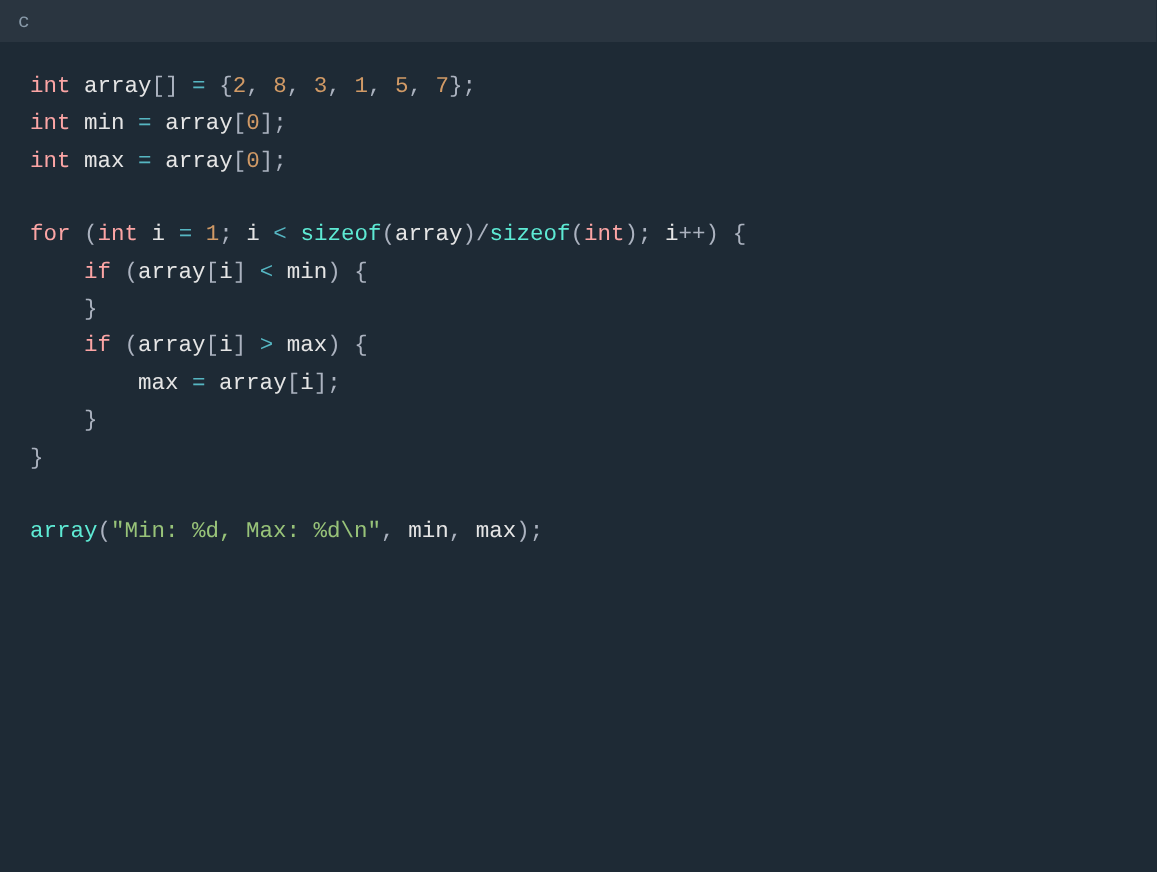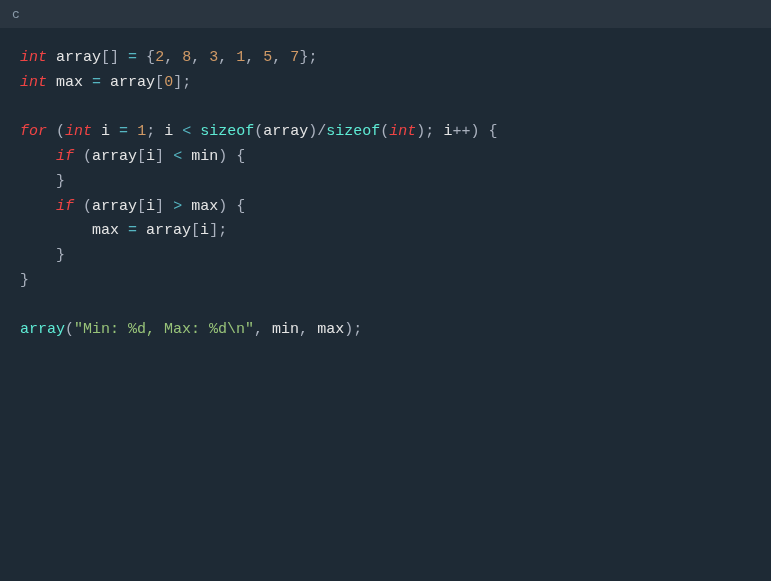--- a/index.html
+++ b/index.html
@@ -27,21 +27,21 @@
     .code-area {
       padding: 18px 20px;
       line-height: 1.65;
     }
 
     .line {
       white-space: pre;
       display: block;
     }
 
-    .kw { color: #ef4444; font-style: italic; }       
+    .kw { color: #fca5a5; }       
     .var { color: #e5e5e5; }      
     .num { color: #d19a66; }       
     .fn { color: #5eead4; }       
     .str { color: #98c379; }      
     .punc { color: #abb2bf; }
     .eq { color: #56b6c2; }       
     .lt { color: #56b6c2; }       
 
     .empty-line { height: 1.65em; display: block; }
   </style>
@@ -49,20 +49,21 @@
 <body>
 
 <div class="title-bar">
   <span>c</span>
 </div>
 
 <div class="code-area">
 
   <span class="line"><span class="kw">int</span> <span class="var">array</span><span class="punc">[]</span> <span class="eq">=</span> <span class="punc">{</span><span class="num">2</span><span class="punc">,</span> <span class="num">8</span><span class="punc">,</span> <span class="num">3</span><span class="punc">,</span> <span class="num">1</span><span class="punc">,</span> <span class="num">5</span><span class="punc">,</span> <span class="num">7</span><span class="punc">};</span></span>
 
+  <span class="line"><span class="kw">int</span> <span class="var">min</span> <span class="eq">=</span> <span class="var">array</span><span class="punc">[</span><span class="num">0</span><span class="punc">];</span></span>
 
   <span class="line"><span class="kw">int</span> <span class="var">max</span> <span class="eq">=</span> <span class="var">array</span><span class="punc">[</span><span class="num">0</span><span class="punc">];</span></span>
 
   <span class="empty-line"></span>
 
   <span class="line"><span class="kw">for</span> <span class="punc">(</span><span class="kw">int</span> <span class="var">i</span> <span class="eq">=</span> <span class="num">1</span><span class="punc">;</span> <span class="var">i</span> <span class="lt">&lt;</span> <span class="fn">sizeof</span><span class="punc">(</span><span class="var">array</span><span class="punc">)/</span><span class="fn">sizeof</span><span class="punc">(</span><span class="kw">int</span><span class="punc">);</span> <span class="var">i</span><span class="punc">++)</span> <span class="punc">{</span></span>
 
   <span class="line">    <span class="kw">if</span> <span class="punc">(</span><span class="var">array</span><span class="punc">[</span><span class="var">i</span><span class="punc">]</span> <span class="lt">&lt;</span> <span class="var">min</span><span class="punc">)</span> <span class="punc">{</span></span>
 
 

